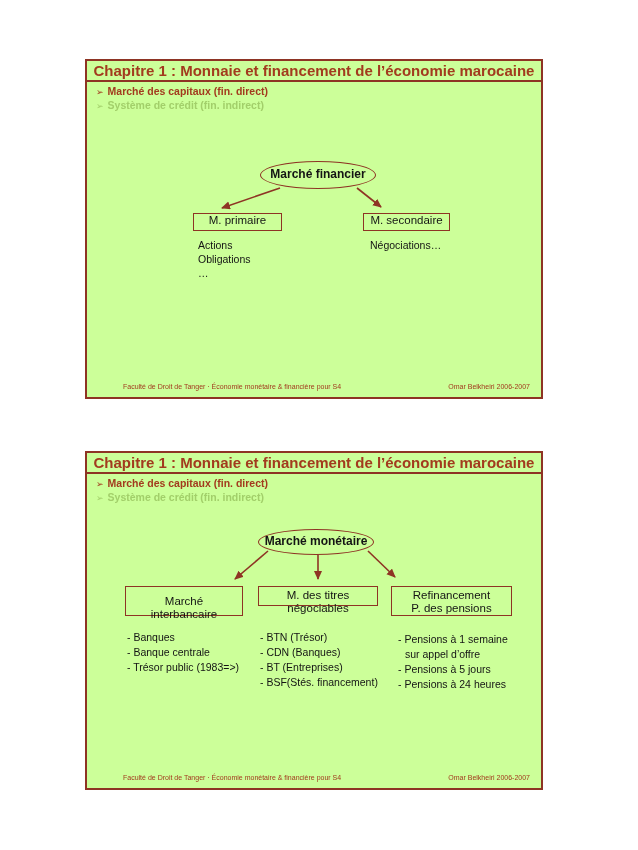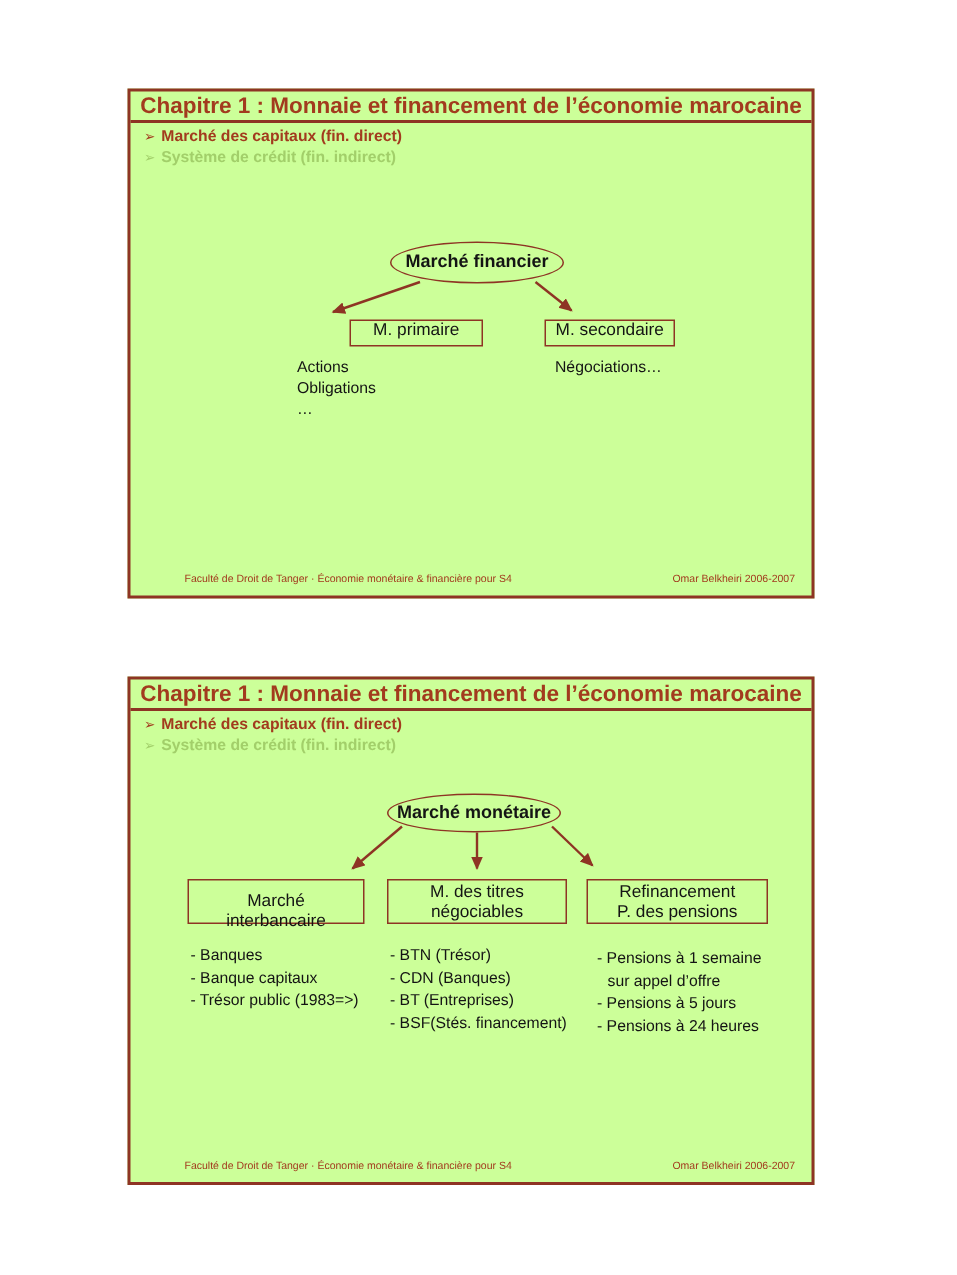--- a/index.html
+++ b/index.html
@@ -56,24 +56,24 @@
 
   .node-box {
     position: absolute;
     border: 1.5px solid #8e3424;
     text-align: center;
     font-size: 11.5px; color: #141414;
     box-sizing: border-box;
     white-space: nowrap;
   }
   .node-box .line { line-height: 13px; }
-  #s1-box1 { left: 106px; top: 152px; width: 89px; height: 18px; line-height: 15px; margin-left: 40px; }
+  #s1-box1 { left: 106px; top: 152px; width: 89px; height: 18px; line-height: 15px; }
   #s1-box2 { left: 276px; top: 152px; width: 87px; height: 18px; line-height: 15px; }
   #s2-box1 { left: 38px;  top: 133px; width: 118px; height: 30px; padding-top: 8px; }
-  #s2-box2 { left: 171px; top: 133px; width: 120px; height: 30px; padding-top: 2px; text-align: center; }
+  #s2-box2 { left: 171px; top: 133px; width: 120px; height: 20px; padding-top: 2px; text-align: center; }
   #s2-box3 { left: 304px; top: 133px; width: 121px; height: 30px; padding-top: 2px; }
 
   .items {
     position: absolute;
     font-size: 10.5px; color: #141414;
     white-space: nowrap;
   }
   .items .item { line-height: 14px; }
   #s1-items1 { left: 111px; top: 177px; }
   #s1-items2 { left: 283px; top: 177px; }
@@ -179,21 +179,21 @@
     <div class="line">M. des titres</div>
     <div class="line">négociables</div>
   </div>
   <div class="node-box" id="s2-box3">
     <div class="line">Refinancement</div>
     <div class="line">P. des pensions</div>
   </div>
 
   <div class="items" id="s2-items1">
     <div class="item">- Banques</div>
-    <div class="item">- Banque capitaux</div>
+    <div class="item">- Banque centrale</div>
     <div class="item">- Trésor public (1983=&gt;)</div>
   </div>
   <div class="items" id="s2-items2">
     <div class="item">- BTN (Trésor)</div>
     <div class="item">- CDN (Banques)</div>
     <div class="item">- BT (Entreprises)</div>
     <div class="item">- BSF(Stés. financement)</div>
   </div>
   <div class="items" id="s2-items3">
     <div class="item">- Pensions à 1 semaine</div>

